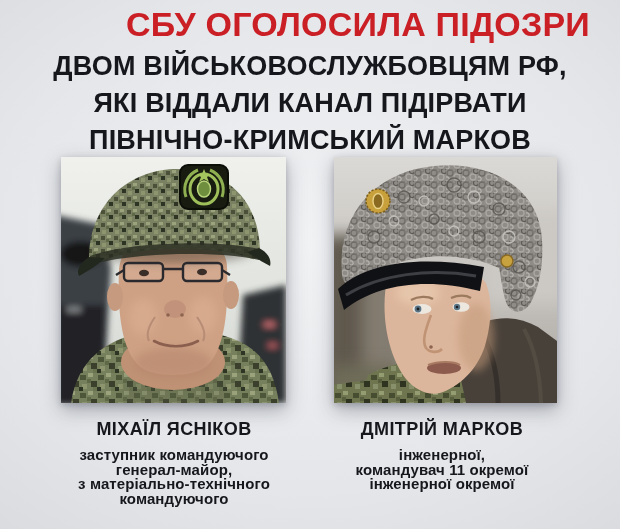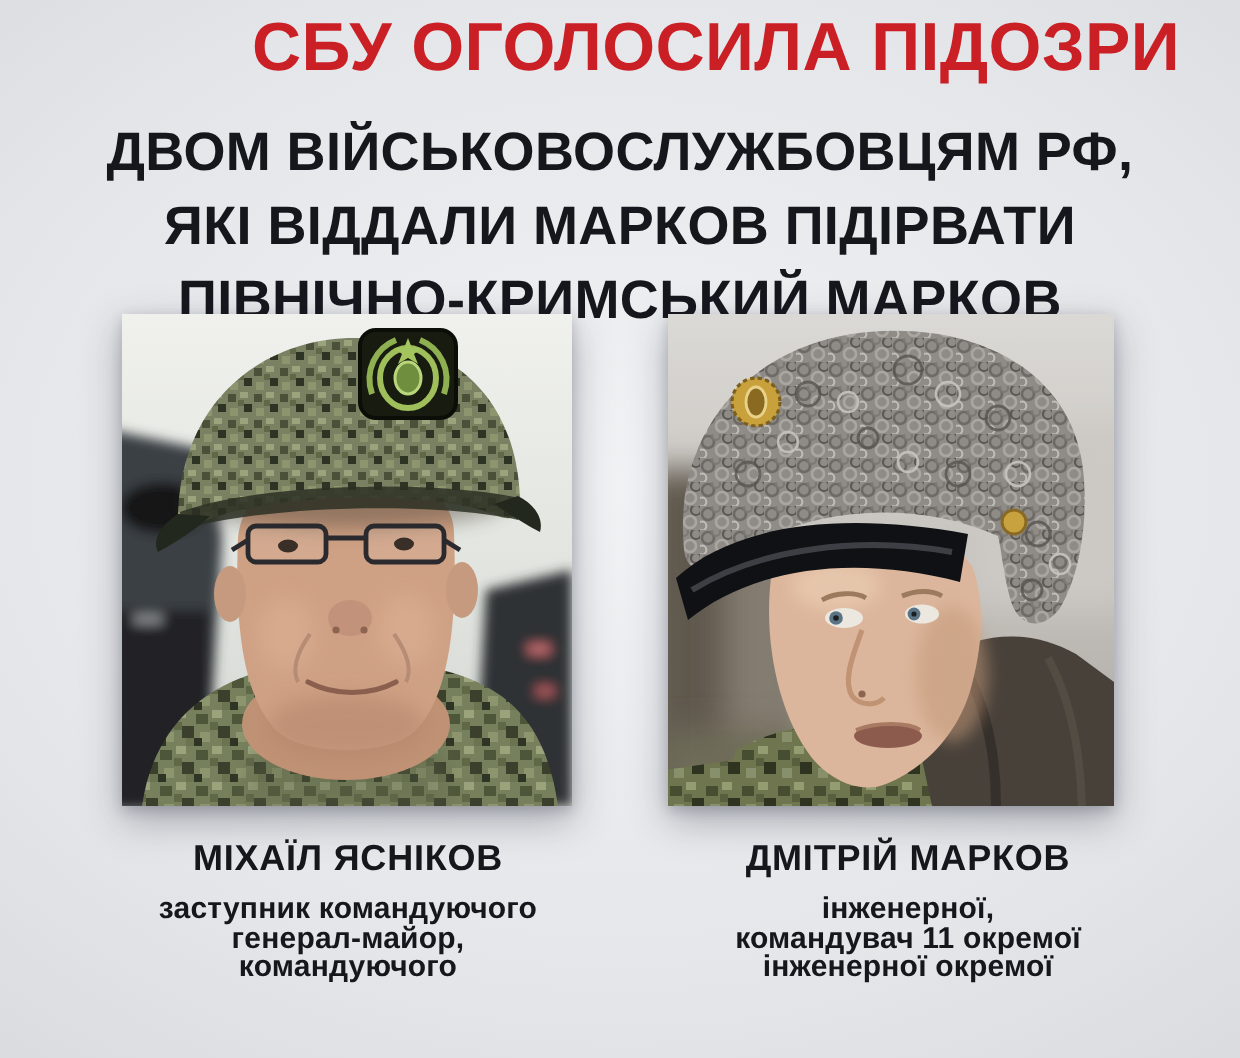--- a/index.html
+++ b/index.html
@@ -11,57 +11,57 @@
     background:
       radial-gradient(95% 85% at 50% 46%, #f1f2f4 0%, #e4e6e9 55%, #d3d5da 100%);
   }
   .title{
     position:absolute;top:7px;left:0;width:620px;
     text-align:center;
     font-size:34px;line-height:34px;font-weight:bold;
     color:#cb1f26;letter-spacing:.2px;margin-left:48px;
   }
   .subtitle{
-    position:absolute;top:58px;left:0;width:620px;
+    position:absolute;top:48px;left:0;width:620px;
     text-align:center;
     font-size:27px;line-height:37px;font-weight:bold;
     color:#16161d;letter-spacing:.2px;
   }
   .photo{
     position:absolute;
     box-shadow:0 7px 18px rgba(45,50,65,.35), 0 2px 6px rgba(45,50,65,.22);
     overflow:hidden;background:#ccc;
   }
   .photo svg{display:block;width:100%;height:100%;}
   .photo-left{left:61px;top:157px;width:225px;height:246px;}
   .photo-right{left:334px;top:157px;width:223px;height:246px;}
   .caption{
     position:absolute;top:417px;width:280px;
     text-align:center;color:#16161d;
   }
   .caption-left{left:34px;}
-  .caption-right{left:314px;}
+  .caption-right{left:302px;}
   .caption-name{
     font-size:18px;line-height:24px;font-weight:bold;letter-spacing:.4px;
   }
   .caption-details{
     margin-top:7px;
     font-size:15px;line-height:14.5px;font-weight:bold;letter-spacing:.1px;
   }
 </style>
 </head>
 <body>
 
 <div class="canvas">
 
   <div class="title">СБУ ОГОЛОСИЛА ПІДОЗРИ</div>
 
   <div class="subtitle">
     <div>ДВОМ ВІЙСЬКОВОСЛУЖБОВЦЯМ РФ,</div>
-    <div>ЯКІ ВІДДАЛИ МАРКОВ ПІДІРВАТИ</div>
+    <div>ЯКІ ВІДДАЛИ КАНАЛ ПІДІРВАТИ</div>
     <div>ПІВНІЧНО-КРИМСЬКИЙ МАРКОВ</div>
   </div>
 
   <div class="photo photo-left">
     <svg viewBox="0 0 225 246" xmlns="http://www.w3.org/2000/svg">
       <defs>
         <linearGradient id="lsky" x1="0" y1="0" x2="0" y2="1">
           <stop offset="0" stop-color="#f0f1ed"></stop>
             <stop offset=".6" stop-color="#dfe2dd"></stop>
             <stop offset="1" stop-color="#d3d6d2"></stop>
@@ -246,20 +246,21 @@
 
       <circle cx="173" cy="104" r="6" fill="#c7a23e" stroke="#8a6a22" stroke-width="1.5"></circle>
     </svg>
   </div>
 
   <div class="caption caption-left">
     <div class="caption-name">МІХАЇЛ ЯСНІКОВ</div>
     <div class="caption-details">
       <div>заступник командуючого</div>
       <div>генерал-майор,</div>
+      <div>з матеріально-технічного</div>
       <div>командуючого</div>
     </div>
   </div>
 
   <div class="caption caption-right">
     <div class="caption-name">ДМІТРІЙ МАРКОВ</div>
     <div class="caption-details">
       <div>інженерної,</div>
       <div>командувач 11 окремої</div>
       <div>інженерної окремої</div>

